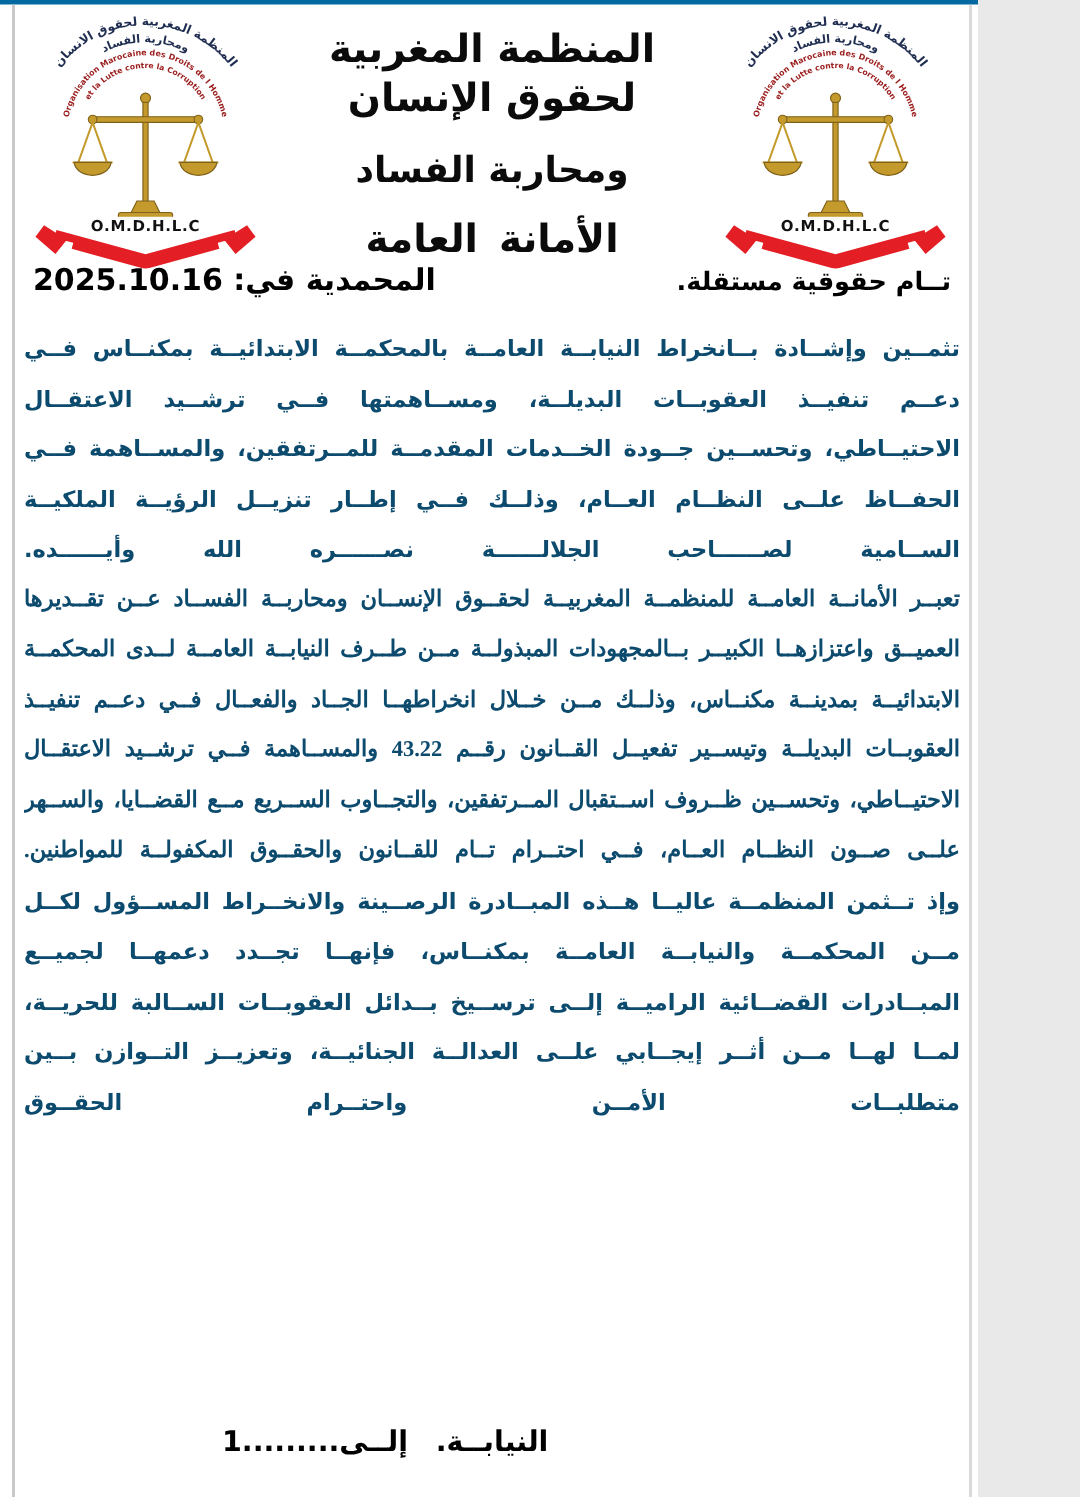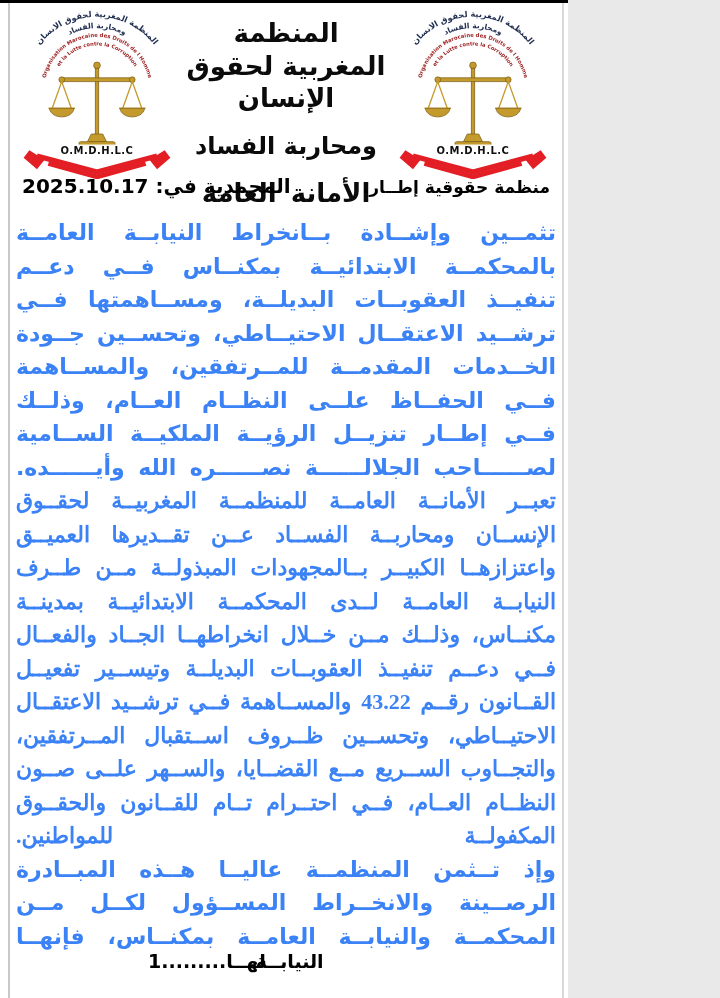--- a/index.html
+++ b/index.html
@@ -1,18 +1,18 @@
 <!DOCTYPE html>
 <html lang="ar" style="--paragraph1-blue: #1B3666; --wreath-green: #3FA43B; --scale-gold: #C49A2C; --scale-gold-dark: #7E611A; --ribbon-red: #E31E24; --logo-french-red: #9B1C1C; --logo-arabic-navy: #1F2D50; --page-border-gray: #C9C9C9;"><head>
 <meta charset="utf-8">
 <style>
   html,body{margin:0;padding:0;background:#e9e9e9;}
   .page{
-    position:relative;width:568px;height:998px;background:#ffffff;overflow:hidden;
-    font-family:"DejaVu Sans",sans-serif;border-top:3px solid #000000;box-sizing:border-box;
+    position:relative;width:652px;height:998px;background:#ffffff;overflow:hidden;
+    font-family:"DejaVu Sans",sans-serif;border-top:3px solid #0369a1;box-sizing:border-box;
   }
   .edge{position:absolute;top:0;bottom:0;background:var(--page-border-gray);}
   .edge.left{left:8px;width:2px;}
   .edge.right{right:4px;width:2px;opacity:.7;}
 
   .logo{position:absolute;top:6px;width:162px;height:170px;}
   .logo.left{left:16px;}
   .logo.right{right:14px;}
   .logo svg{width:100%;height:100%;display:block;}
 
@@ -22,22 +22,22 @@
   .title2{font-size:24px;margin-bottom:18px;}
   .title3{font-size:26px;word-spacing:5px;margin-top:16px;}
 
   .meta{position:absolute;top:171px;left:22px;right:18px;direction:rtl;display:flex;
         justify-content:space-between;align-items:baseline;font-weight:bold;color:#000;}
   .meta .org{font-size:17px;}
   .meta .date{font-size:20px;}
 
   .body-text{position:absolute;top:213px;left:16px;right:12px;bottom:46px;direction:rtl;
              font-weight:bold;overflow:hidden;}
-  .body-text p{margin:0;text-align:justify;text-align-last:justify;font-size:22px;
-               line-height:33.5px;color:#3b82f6;word-spacing:2px;}
+  .body-text p{margin:0;text-align:justify;text-align-last:justify;font-size:15px;
+               line-height:33.5px;color:#0c4a6e;word-spacing:2px;}
   .p1{color:var(--paragraph1-blue);margin-bottom:30px;}
   .p2{text-align-last:center;margin-bottom:26px;font-family:Liberation Serif, serif;}
 
   .footer-line{position:absolute;bottom:18px;left:16px;right:12px;height:30px;direction:rtl;
                font-weight:bold;font-size:19px;color:#000;}
   .footer-center{position:absolute;left:0;right:0;text-align:center;}
   .footer-cont{position:absolute;left:132px;top:0;}
 
   
   .leaf{fill:var(--wreath-green);stroke:#2c7d28;stroke-width:.5;}
@@ -172,28 +172,28 @@
     <div class="title3">الأمانة العامة</div>
   </div>
 
   <div class="logo right">
     <svg viewBox="0 0 170 178">
       <use href="#omdhlc-logo"></use>
     </svg>
   </div>
 
   <div class="meta">
-    <span class="org">منظمة حقوقية إطــار.</span>
-    <span class="date">المحمدية في: 2025.10.17</span>
+    <span class="org">تــام حقوقية مستقلة.</span>
+    <span class="date">المحمدية في: 2025.10.16</span>
   </div>
 
   <div class="body-text">
     <p class="p1">تثمــين وإشــادة بــانخراط النيابــة العامــة بالمحكمــة الابتدائيــة بمكنــاس فــي دعــم تنفيــذ العقوبــات البديلــة، ومســاهمتها فــي ترشــيد الاعتقــال الاحتيــاطي، وتحســين جــودة الخــدمات المقدمــة للمــرتفقين، والمســاهمة فــي الحفــاظ علــى النظــام العــام، وذلــك فــي إطــار تنزيــل الرؤيــة الملكيــة الســامية لصــــــاحب الجلالــــــة نصــــــره الله وأيــــــده.</p>
     <p class="p2">تعبــر الأمانــة العامــة للمنظمــة المغربيــة لحقــوق الإنســان ومحاربــة الفســاد عــن تقــديرها العميــق واعتزازهــا الكبيــر بــالمجهودات المبذولــة مــن طــرف النيابــة العامــة لــدى المحكمــة الابتدائيــة بمدينــة مكنــاس، وذلــك مــن خــلال انخراطهــا الجــاد والفعــال فــي دعــم تنفيــذ العقوبــات البديلــة وتيســير تفعيــل القــانون رقــم 43.22 والمســاهمة فــي ترشــيد الاعتقــال الاحتيــاطي، وتحســين ظــروف اســتقبال المــرتفقين، والتجــاوب الســريع مــع القضــايا، والســهر علــى صــون النظــام العــام، فــي احتــرام تــام للقــانون والحقــوق المكفولــة للمواطنين.</p>
     <p class="p3">وإذ تــثمن المنظمــة عاليــا هــذه المبــادرة الرصــينة والانخــراط المســؤول لكــل مــن المحكمــة والنيابــة العامــة بمكنــاس، فإنهــا تجــدد دعمهــا لجميــع المبــادرات القضــائية الراميــة إلــى ترســيخ بــدائل العقوبــات الســالبة للحريــة، لمــا لهــا مــن أثــر إيجــابي علــى العدالــة الجنائيــة، وتعزيــز التــوازن بــين متطلبــات الأمــن واحتــرام الحقــوق</p>
   </div>
 
   <div class="footer-line">
     <span class="footer-center">النيابــة.</span>
-    <span class="footer-cont">لهــا.........1</span>
+    <span class="footer-cont">إلــى.........1</span>
   </div>
 
 </div>
 
 </body></html>

